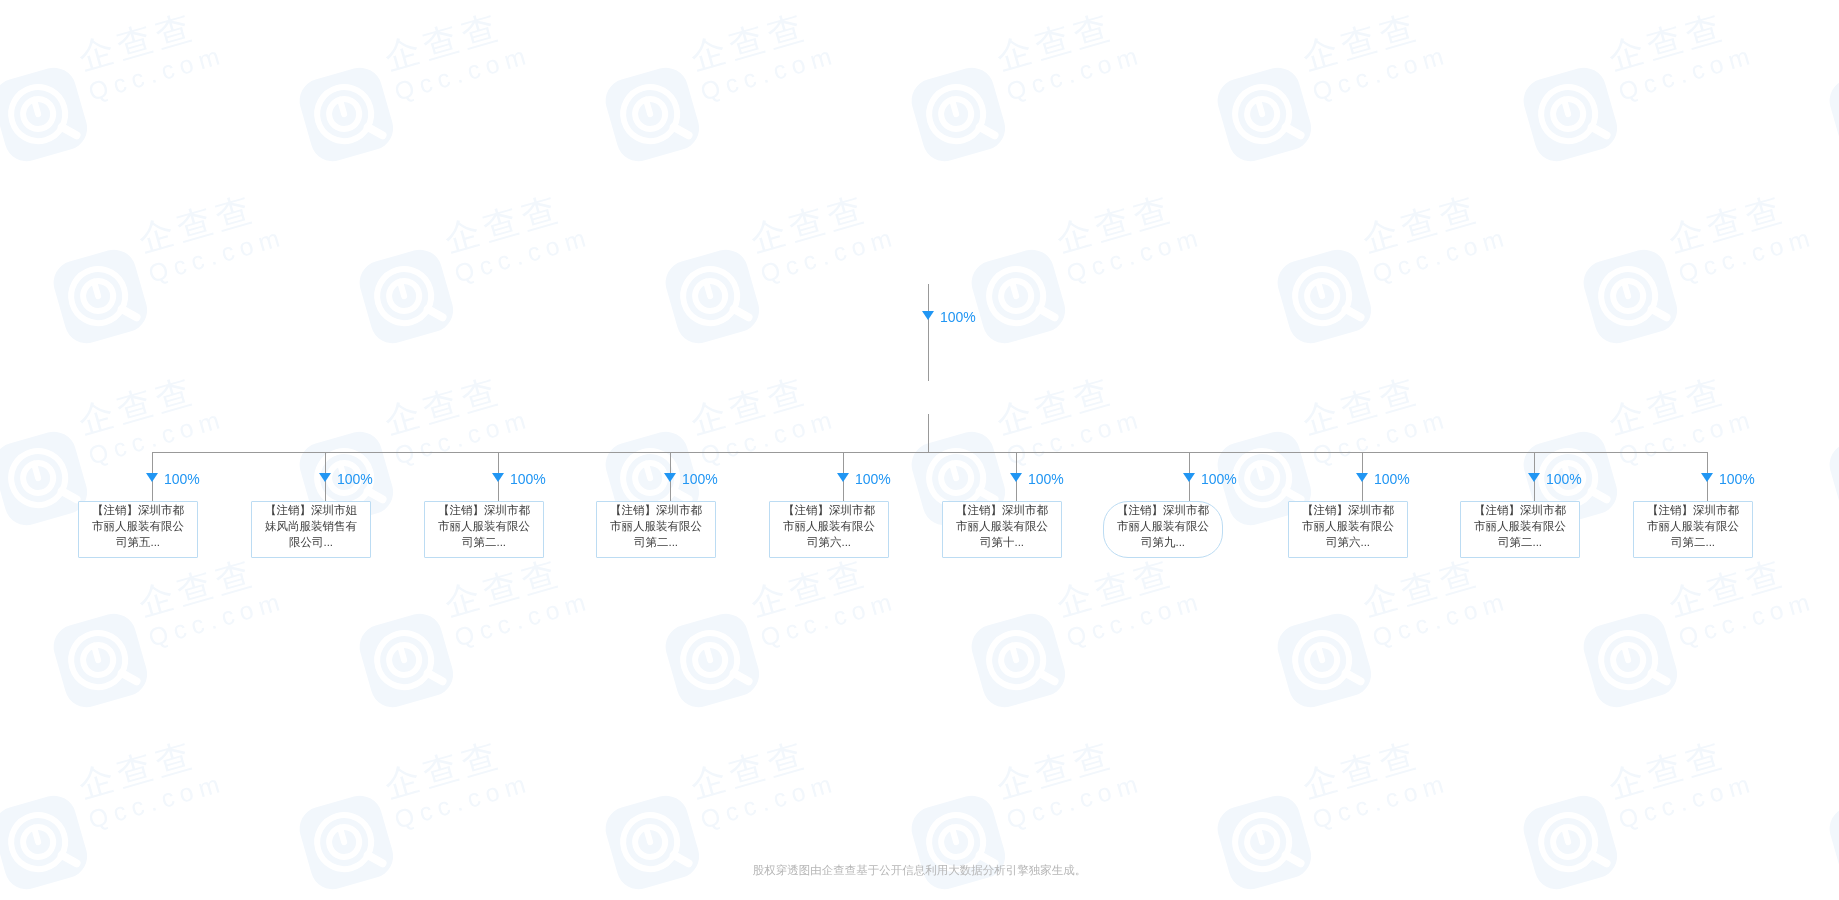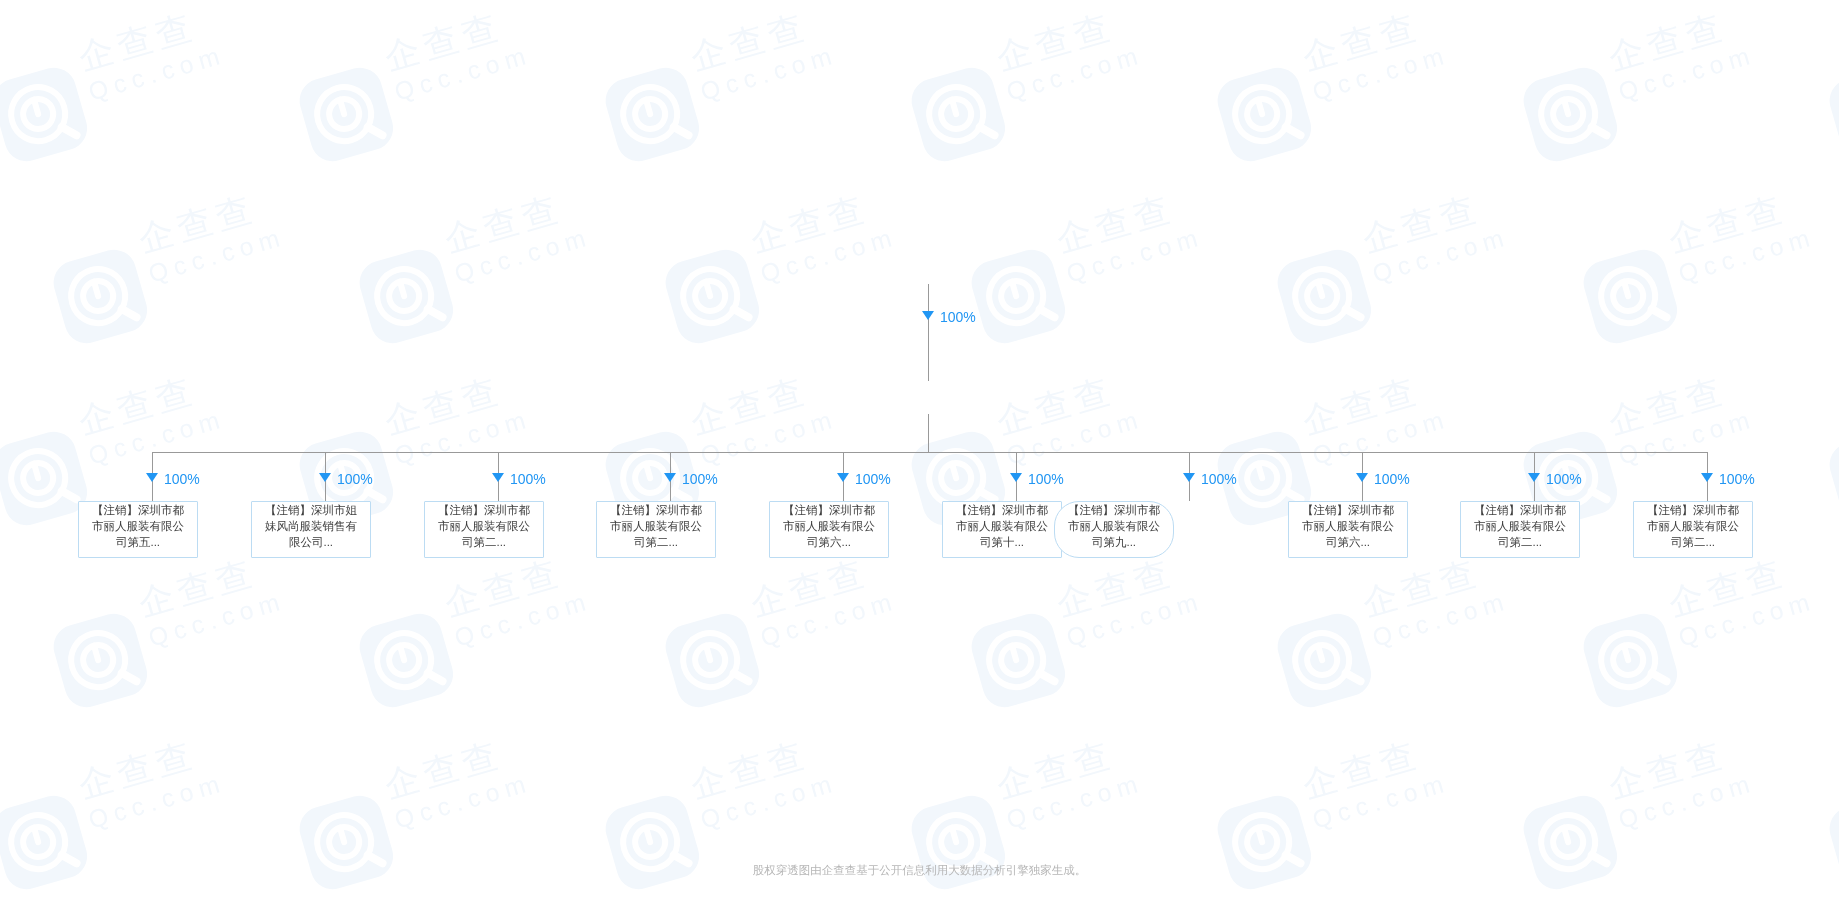--- a/index.html
+++ b/index.html
@@ -709,21 +709,21 @@
       </div>
       <div class="v-line" style="left: 1016px; top: 452px; height: 49px;"></div>
       <div class="arrow" style="left: 1010px; top: 473px;"></div>
       <div class="pct-label" style="left: 1028px; top: 472px;">100%</div>
       <div class="node child-node" style="left: 942px;">
         <div class="node-name">【注销】深圳市都市丽人服装有限公司第十...</div>
       </div>
       <div class="v-line" style="left: 1189px; top: 452px; height: 49px;"></div>
       <div class="arrow" style="left: 1183px; top: 473px;"></div>
       <div class="pct-label" style="left: 1201px; top: 472px;">100%</div>
-      <div class="node child-node" style="left: 1054px; border-radius: 25px;">
+      <div class="node child-node" style="left: 1103px; border-radius: 25px;">
         <div class="node-name">【注销】深圳市都市丽人服装有限公司第九...</div>
       </div>
       <div class="v-line" style="left: 1362px; top: 452px; height: 49px;"></div>
       <div class="arrow" style="left: 1356px; top: 473px;"></div>
       <div class="pct-label" style="left: 1374px; top: 472px;">100%</div>
       <div class="node child-node" style="left: 1288px;">
         <div class="node-name">【注销】深圳市都市丽人服装有限公司第六...</div>
       </div>
       <div class="v-line" style="left: 1534px; top: 452px; height: 49px;"></div>
       <div class="arrow" style="left: 1528px; top: 473px;"></div>

